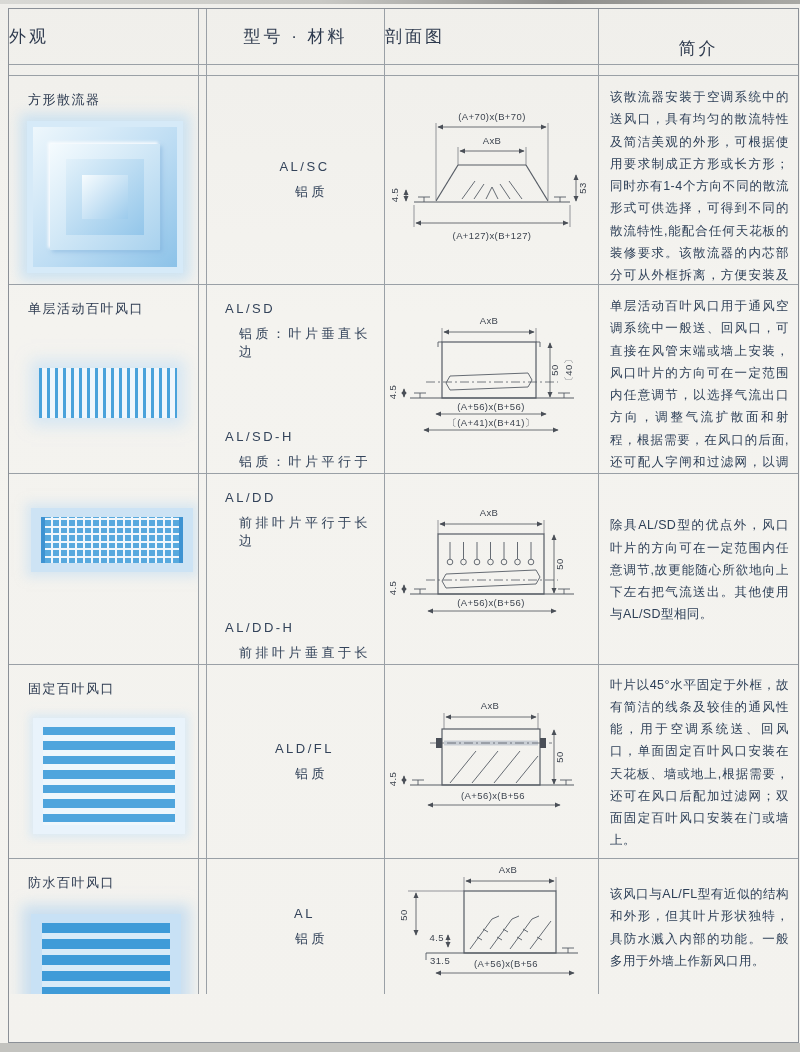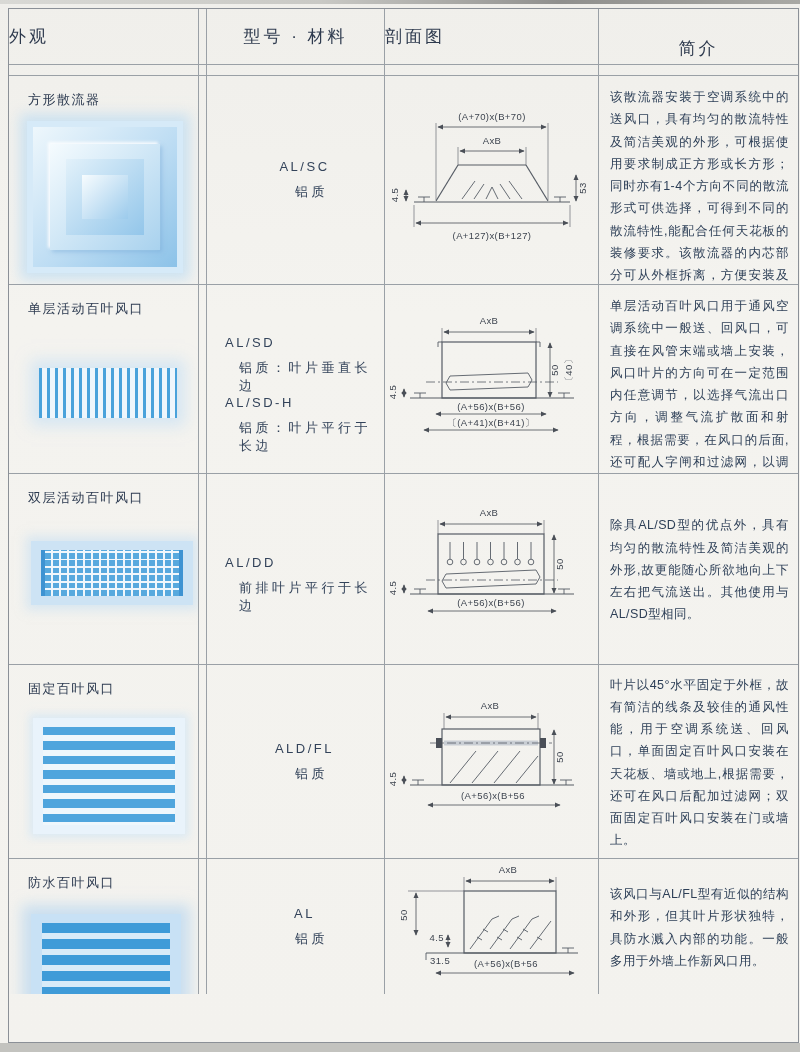--- a/index.html
+++ b/index.html
@@ -33,21 +33,21 @@
   .hrow .cell{display:flex;align-items:center;justify-content:flex-start;}
   .hcell{font-size:17px;letter-spacing:3px;color:#2e3a4e;}
   .gaprow{height:11px;}
   
   .r1{height:209px;}.r2{height:189px;}.r3{height:191px;}.r4{height:194px;}.r5{height:136px;}
   .prod-title{font-size:13px;color:#2c3a50;letter-spacing:1.5px;padding:15px 0 0 19px;}
   .c2{font-size:13px;color:#33435a;}
   .model-code{letter-spacing:2.5px;margin-bottom:9px;}
   .model-mat{letter-spacing:3.5px;margin-left:14px;}
   .m-center{display:flex;flex-direction:column;justify-content:center;height:100%;padding-left:18px;align-items:center;}
-  .m-split{display:flex;flex-direction:column;justify-content:center;height:100%;padding:16px 0 20px 18px;}
+  .m-split{display:flex;flex-direction:column;justify-content:space-between;height:100%;padding:16px 0 20px 18px;}
   .c3{display:flex;align-items:center;justify-content:center;}
   .c4{font-size:12.5px;color:#2d3f57;line-height:1.78;letter-spacing:.4px;}
   .desc{padding:10px 9px 8px 11px;text-align:justify;}
   .c4.v-center{display:flex;align-items:center;}
   .c4.v-low{display:flex;align-items:center;}
   
   .img1-halo{width:156px;height:152px;margin:12px 0 0 18px;background:#d6eaf8;
     display:flex;align-items:center;justify-content:center;
     box-shadow:0 0 12px 7px rgba(185,218,242,.65);}
   .sq{display:flex;align-items:center;justify-content:center;}
@@ -227,31 +227,34 @@
           <line class="dim" x1="38" y1="118" x2="172" y2="118" marker-start="url(#ar)" marker-end="url(#ar)"></line>
         </svg>
       </div>
       <div class="cell c4">
           <div class="desc">单层活动百叶风口用于通风空调系统中一般送、回风口，可直接在风管末端或墙上安装，风口叶片的方向可在一定范围内任意调节，以选择气流出口方向，调整气流扩散面和射程，根据需要，在风口的后面,还可配人字闸和过滤网，以调节风量大小和过滤。（〔〕内为窄边框尺寸）。</div>
         </div>
     </div>
 
     <div class="row r3">
       <div class="cell c1">
-        <div class="prod-title">双层活动百叶风口</div>
         <div class="img3-halo">
             <div class="img3"></div>
           </div>
       </div>
       <div class="cell sp"></div>
       <div class="cell c2">
         <div class="m-split">
           <div>
             <div class="model-code">AL/DD</div>
             <div class="model-mat">前排叶片平行于长边</div>
+          </div>
+          <div>
+            <div class="model-code">AL/DD-H</div>
+            <div class="model-mat">前排叶片垂直于长边</div>
           </div>
         </div>
       </div>
       <div class="cell c3">
         <svg class="diag" width="212" height="130" viewBox="0 0 212 130">
           <text x="103" y="12" text-anchor="middle">AxB</text>
           <line class="dim" x1="54" y1="20" x2="156" y2="20" marker-start="url(#ar)" marker-end="url(#ar)"></line>
           <line class="ext" x1="52" y1="16" x2="52" y2="30"></line>
           <line class="ext" x1="158" y1="16" x2="158" y2="30"></line>
           <rect class="frame" x="52" y="30" width="106" height="60"></rect>
@@ -280,21 +283,21 @@
             <line class="thin" x1="178" y1="85" x2="178" y2="90"></line>
           <line class="dim" x1="18" y1="81" x2="18" y2="89" marker-start="url(#ar)" marker-end="url(#ar)"></line>
           <text transform="rotate(-90 10 84)" x="10" y="84" text-anchor="middle">4.5</text>
           <line class="dim" x1="168" y1="31" x2="168" y2="89" marker-start="url(#ar)" marker-end="url(#ar)"></line>
           <text transform="rotate(-90 177 60)" x="177" y="60" text-anchor="middle">50</text>
           <text x="105" y="102" text-anchor="middle">(A+56)x(B+56)</text>
           <line class="dim" x1="42" y1="107" x2="170" y2="107" marker-start="url(#ar)" marker-end="url(#ar)"></line>
         </svg>
       </div>
       <div class="cell c4 v-center">
-          <div class="desc">除具AL/SD型的优点外，具有均匀的散流特性及简洁美观的外形,故更能随心所欲地向上下左右把气流送出。其他使用与AL/SD型相同。</div>
+          <div class="desc">除具AL/SD型的优点外，风口叶片的方向可在一定范围内任意调节,故更能随心所欲地向上下左右把气流送出。其他使用与AL/SD型相同。</div>
         </div>
     </div>
 
     <div class="row r4">
       <div class="cell c1">
         <div class="prod-title">固定百叶风口</div>
         <div class="img4-halo">
             <div class="img4"></div>
           </div>
       </div>

